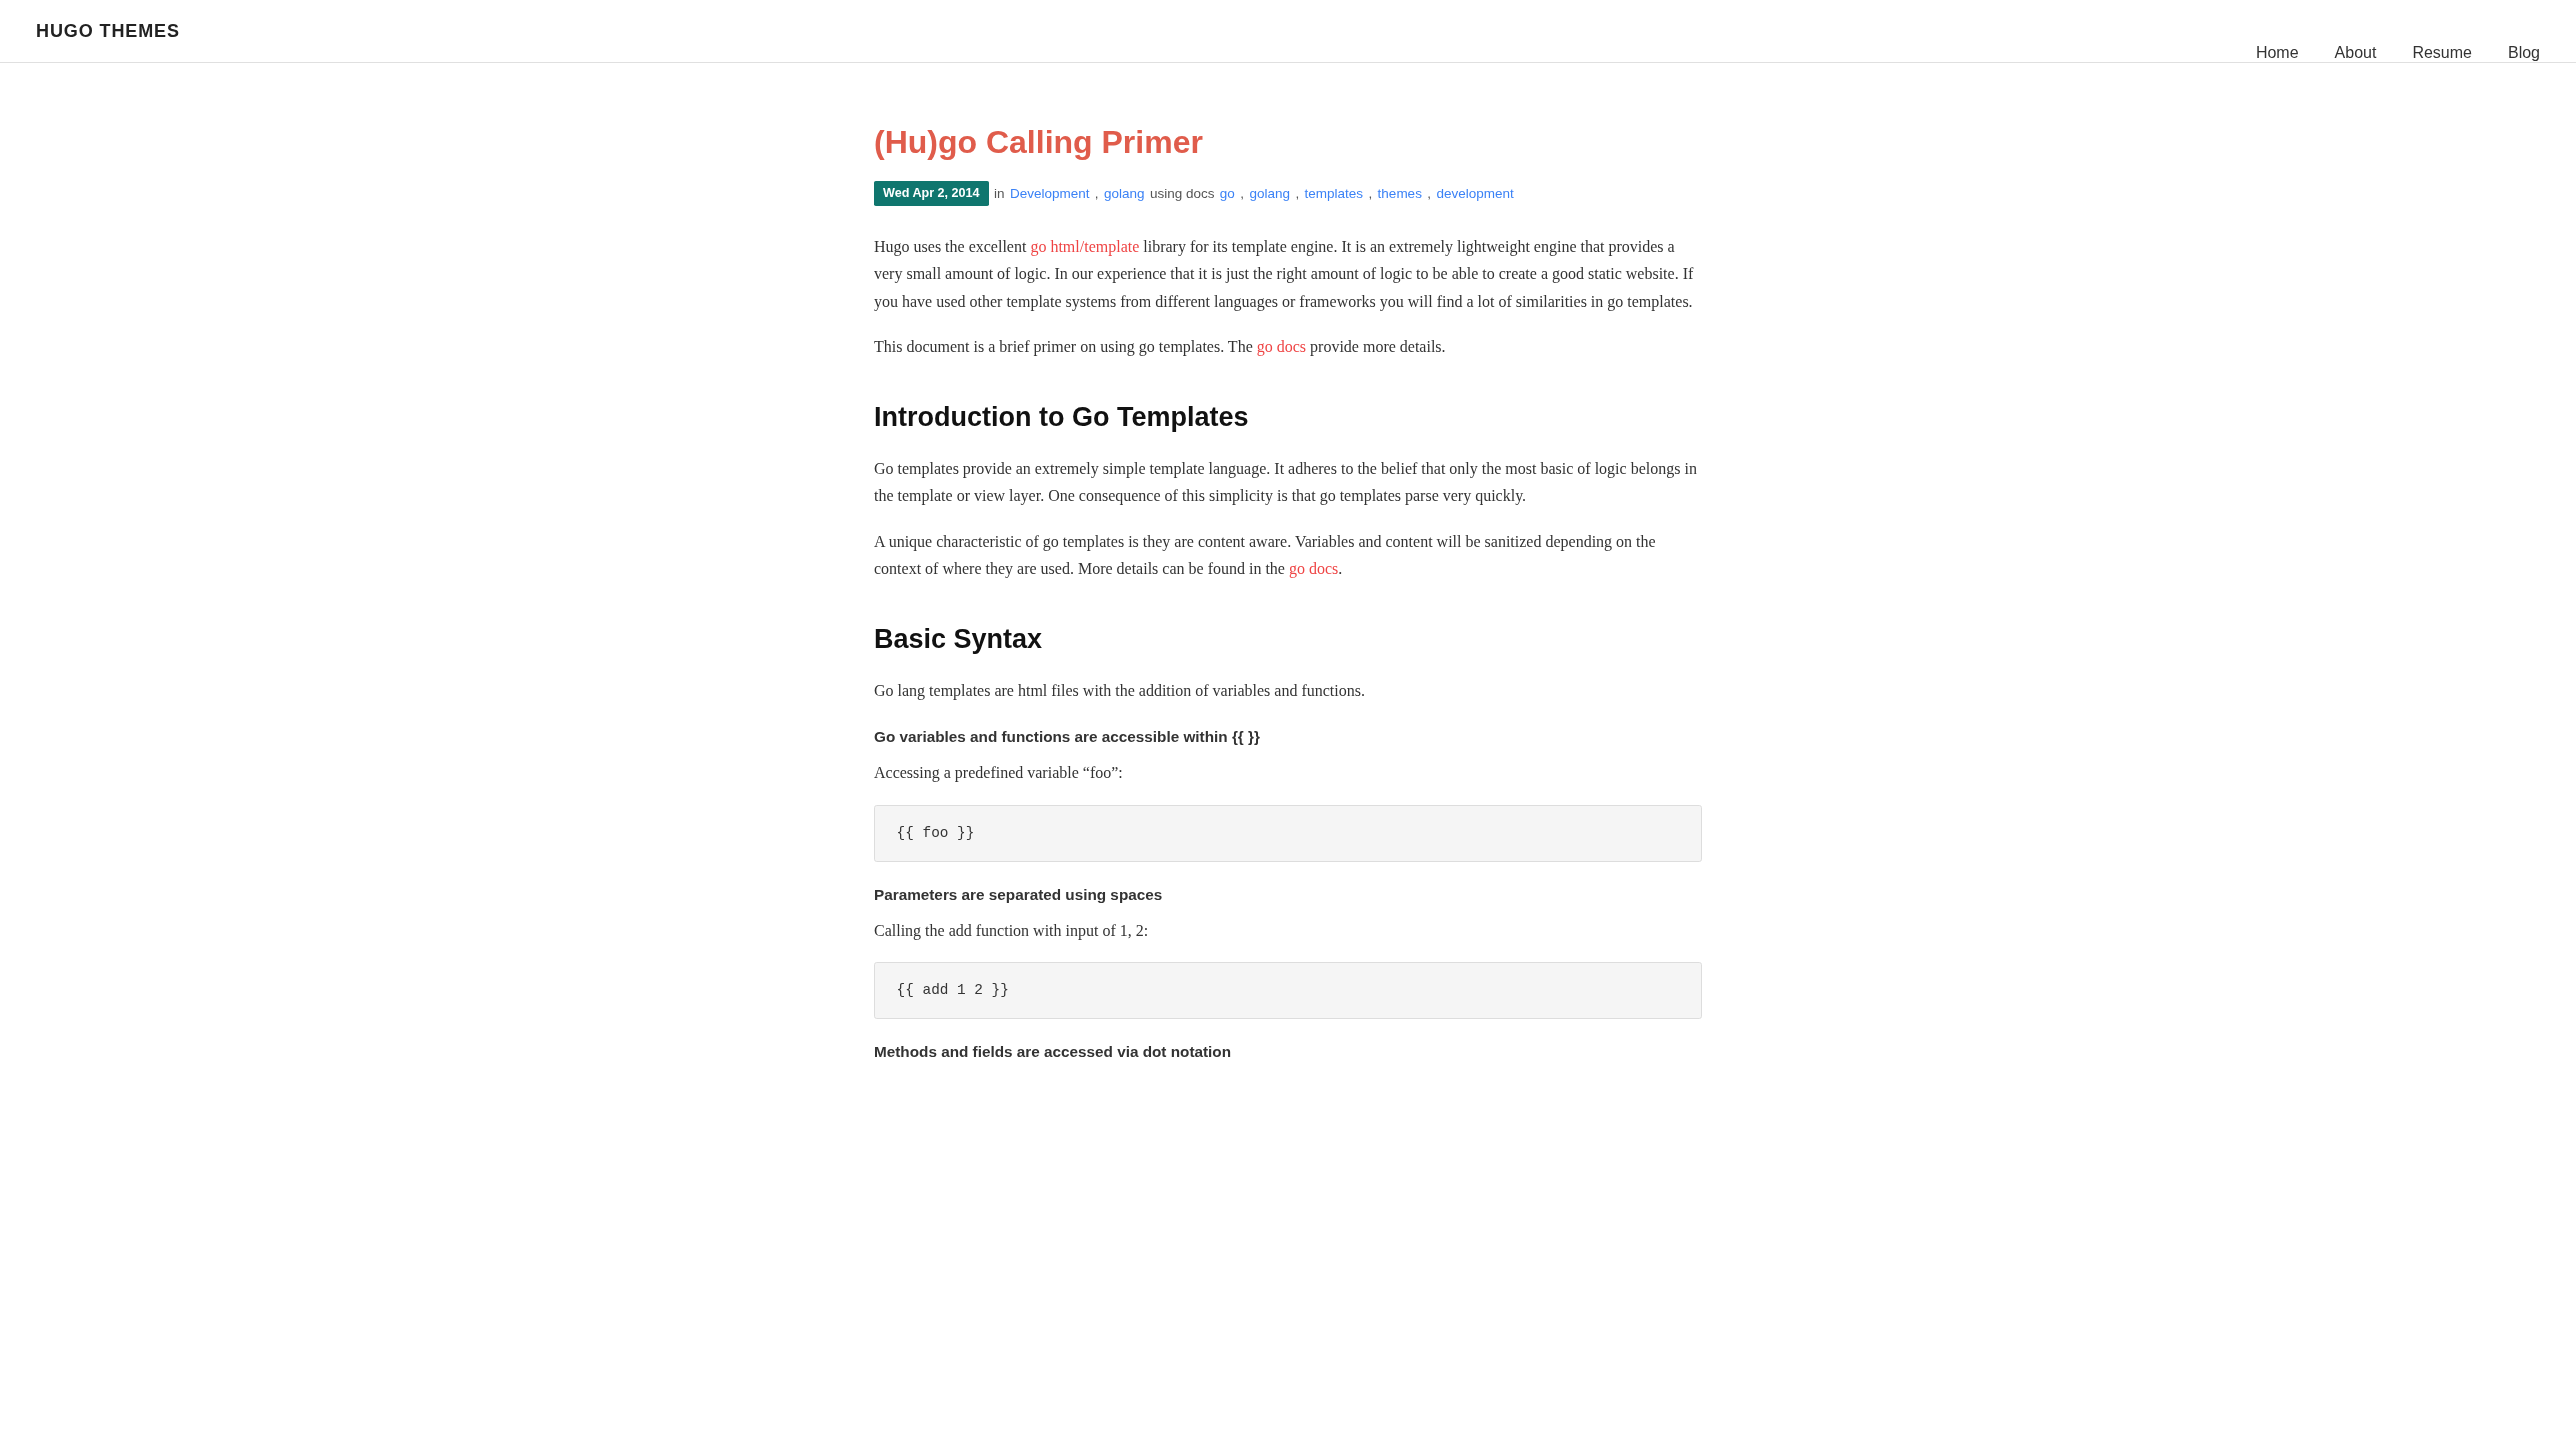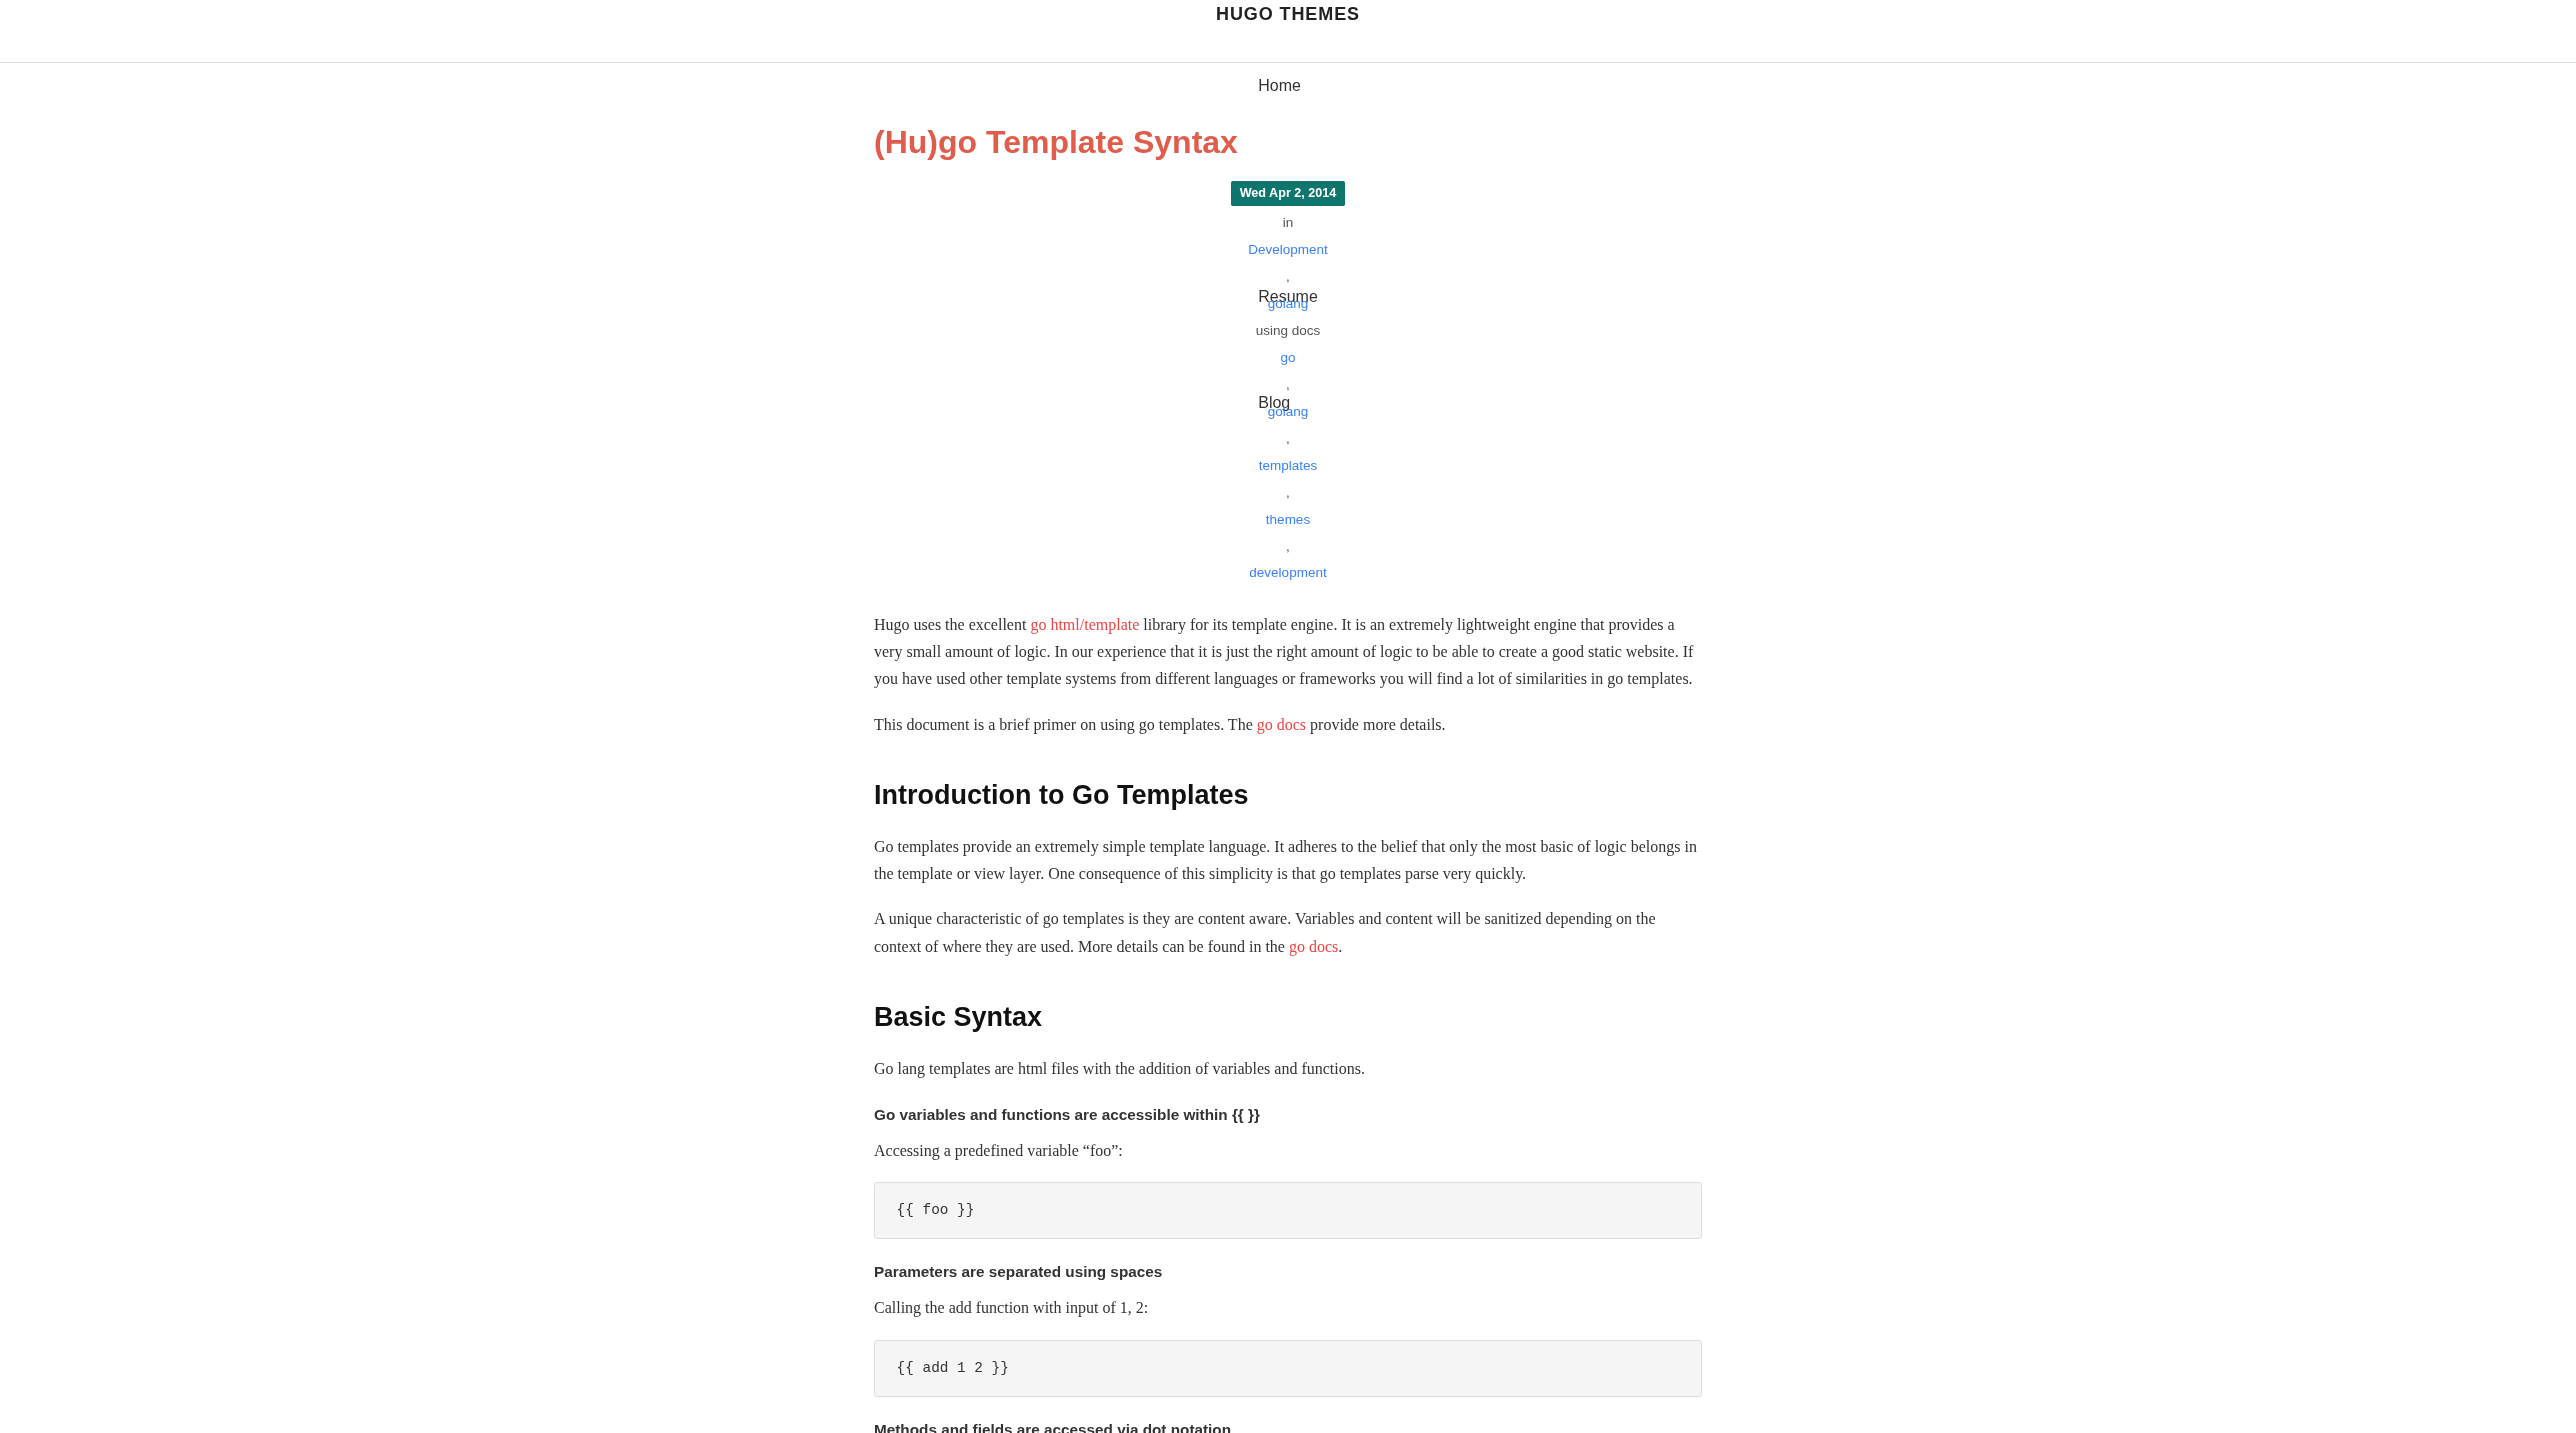--- a/index.html
+++ b/index.html
@@ -1,19 +1,18 @@
 <!DOCTYPE html>
 <html style="font-size:14.4px"><head>
   <meta charset="utf-8">
   <style>
     * {
       margin: 0;
       padding: 0;
       box-sizing: border-box;
-      flex-direction: column;
     }
 
     body {
       font-family: Georgia, 'Times New Roman', serif;
       font-size: 16px;
       color: #333;
       background: #fff;
       line-height: 1.6;
     }
 
@@ -164,21 +163,21 @@
   <nav>
     <a href="#">Home</a>
     <a href="#">About</a>
     <a href="#">Resume</a>
     <a href="#">Blog</a>
   </nav>
 </header>
 
 <main>
 
-  <h1 class="post-title">(Hu)go Template Syntax</h1>
+  <h1 class="post-title">(Hu)go Calling Primer</h1>
 
   <div class="post-meta">
     <span class="post-date-badge">Wed Apr 2, 2014</span>
     <span class="meta-text">in</span>
     <a href="#">Development</a>
     <span class="meta-text">,</span>
     <a href="#">golang</a>
     <span class="meta-text">using docs</span>
     <a href="#">go</a>
     <span class="meta-text">,</span>

